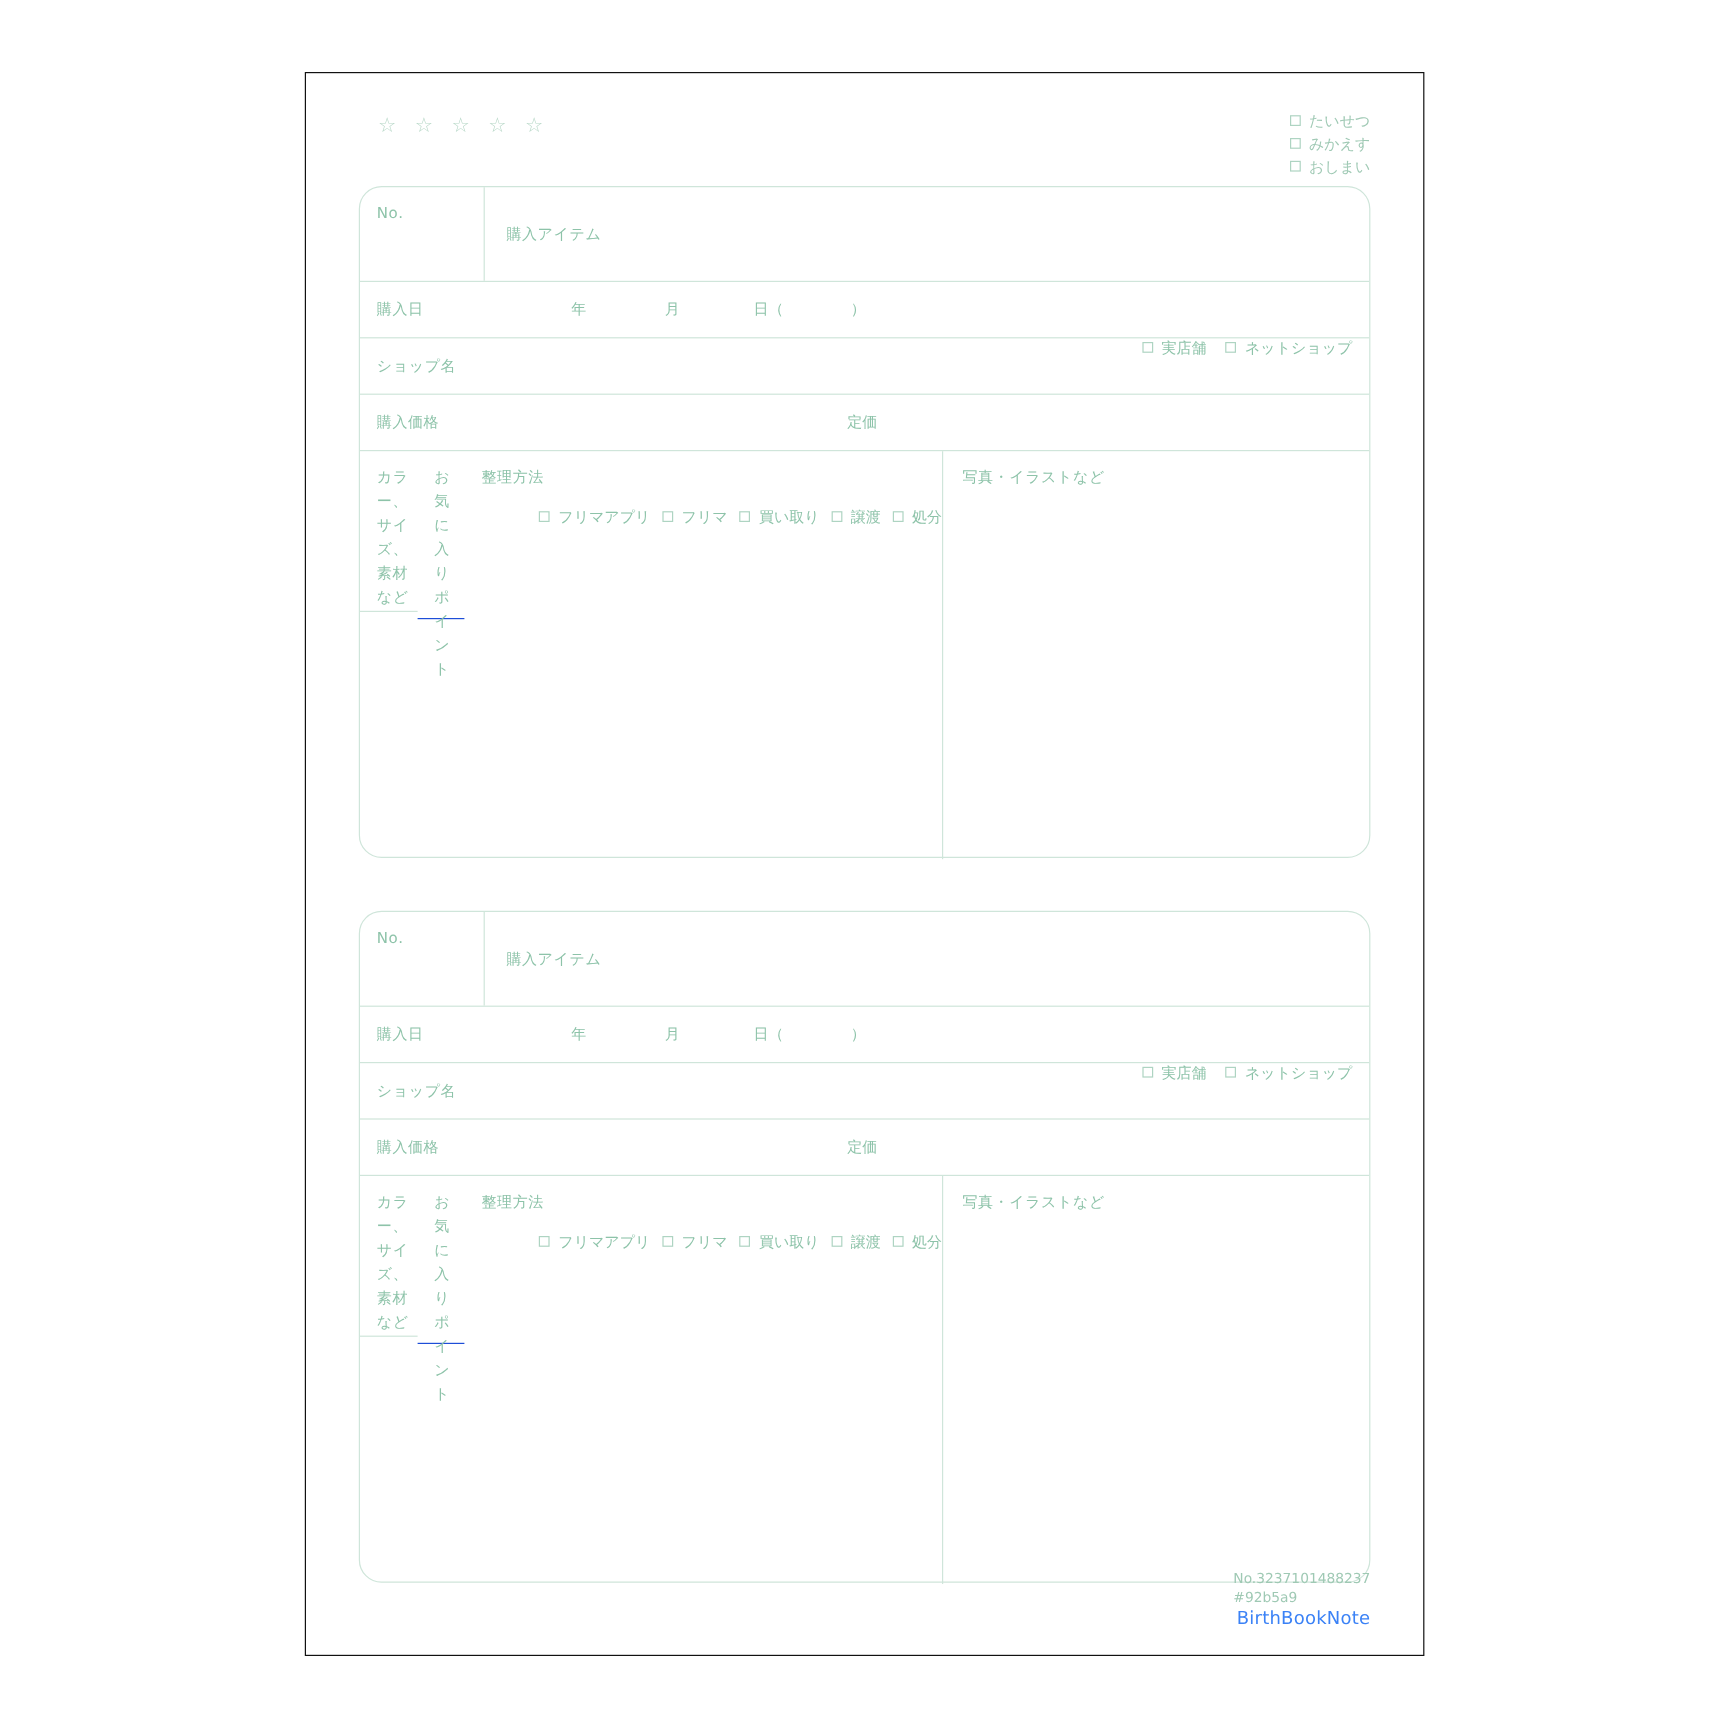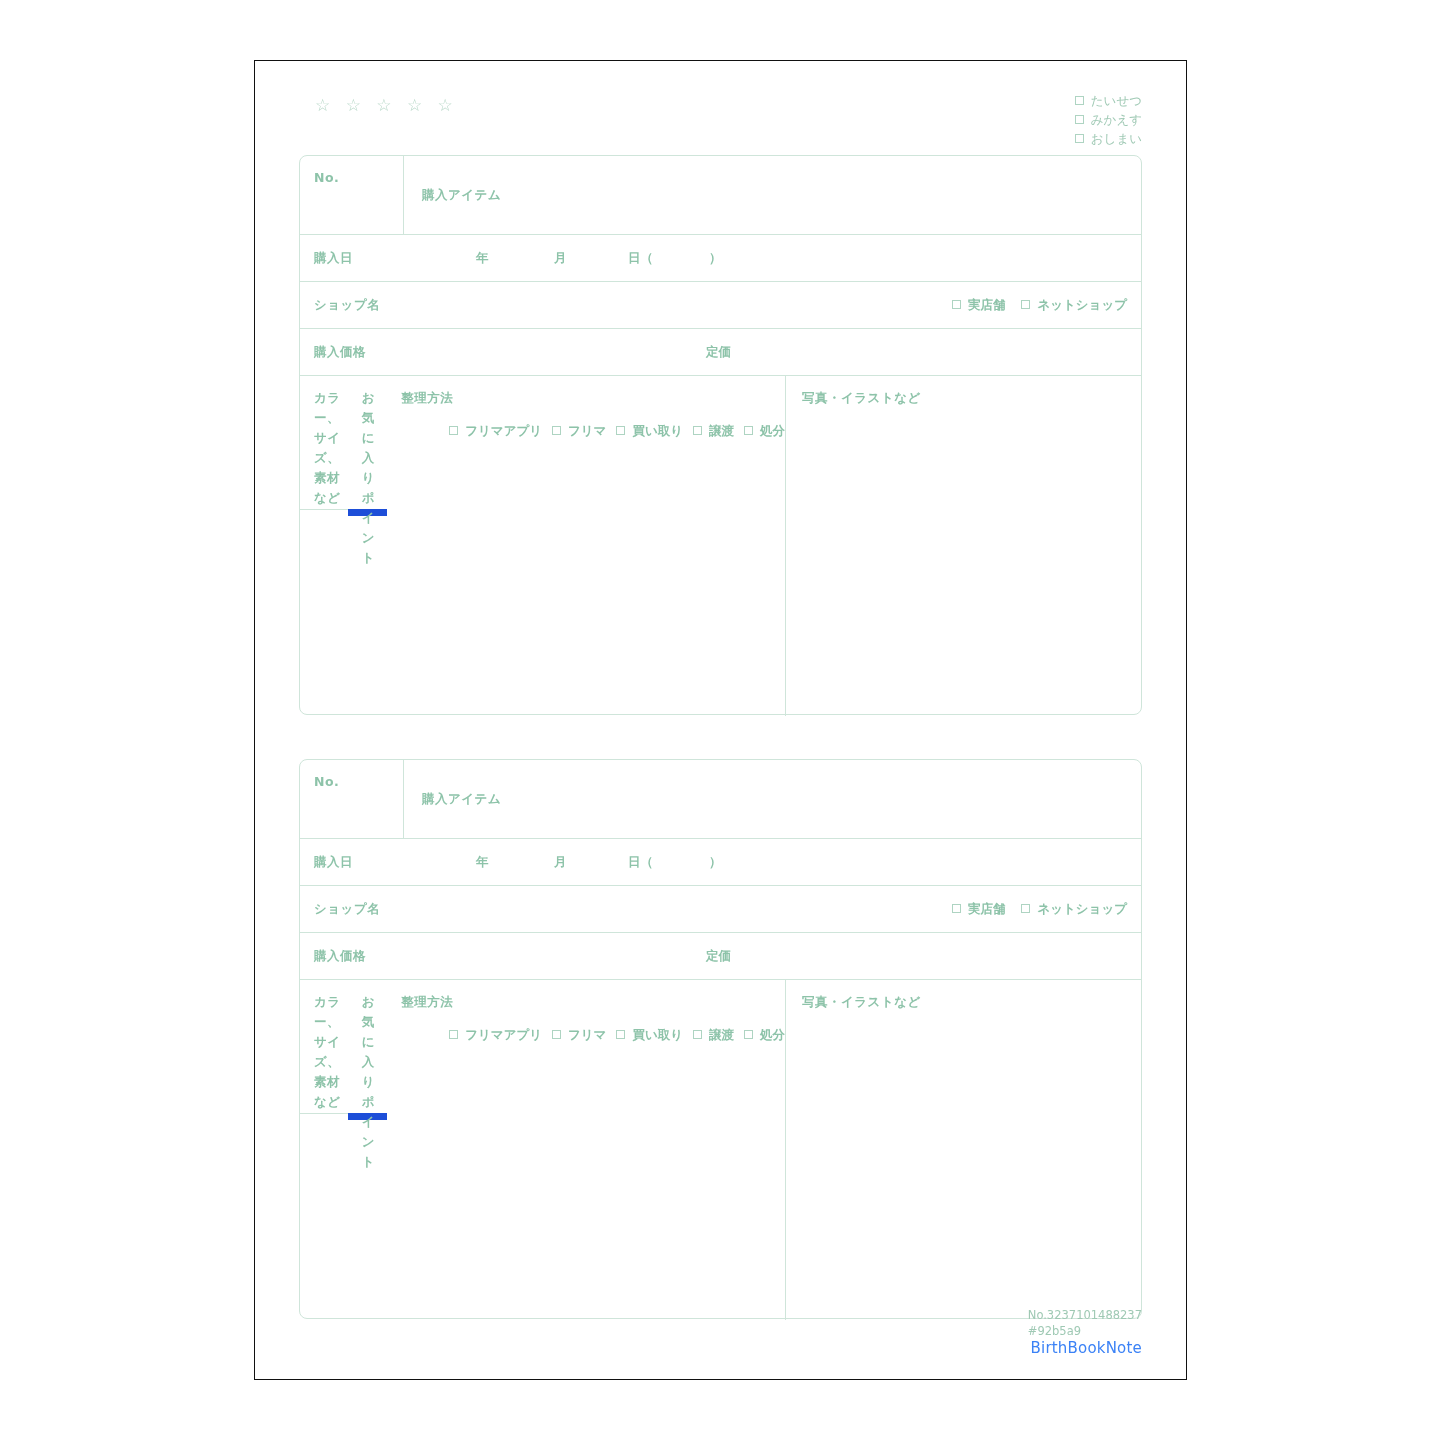--- a/index.html
+++ b/index.html
@@ -58,25 +58,24 @@
     width: 9px; height: 9px;
     border: 1px solid #aed4c2;
     margin-right: 7px;
     vertical-align: 0px;
     box-sizing: border-box;
   }
 
   
   .card {
     border: 1px solid #cfe5da;
-    border-radius: 8px;
+    border-radius: 19px;
     position: relative;
     box-sizing: border-box;
     background: #fff;
-    font-weight: bold;
   }
   .card.first { height: 560px; margin-top: 2px; }
   .card.second { height: 560px; margin-top: 44px; }
 
   .lbl {
     color: #8dc3a9;
     font-size: 12.5px;
     letter-spacing: 0.5px;
   }
 
@@ -121,21 +120,21 @@
   }
   .date-parts span { display: inline-block; }
   .d-y { width: 78px; }
   .d-m { width: 74px; }
   .shop-checks {
     position: absolute;
     right: 14px;
     top: 0;
     height: 100%;
     display: flex;
-    align-items: center;
+    align-items: flex-start;
     gap: 16px;
     font-size: 12.5px;
     color: #8dc3a9;
   }
   .teika {
     position: absolute;
     left: 406px;
     top: 0;
     height: 100%;
     display: flex;
@@ -157,21 +156,21 @@
     box-sizing: border-box;
   }
   .box-color {
     height: 134px;
     border-bottom: 1px solid #cfe5da;
     padding: 11px 0 0 14px;
     box-sizing: border-box;
   }
   .box-fav {
     height: 140px;
-    border-bottom: 7px solid #1d4ed8;
+    border-bottom: 1px solid #1d4ed8;
     padding: 11px 0 0 14px;
     box-sizing: border-box;
   }
   .box-seiri {
     flex: 1;
     padding: 11px 0 0 14px;
     box-sizing: border-box;
   }
   .seiri-opts {
     margin-top: 16px;

